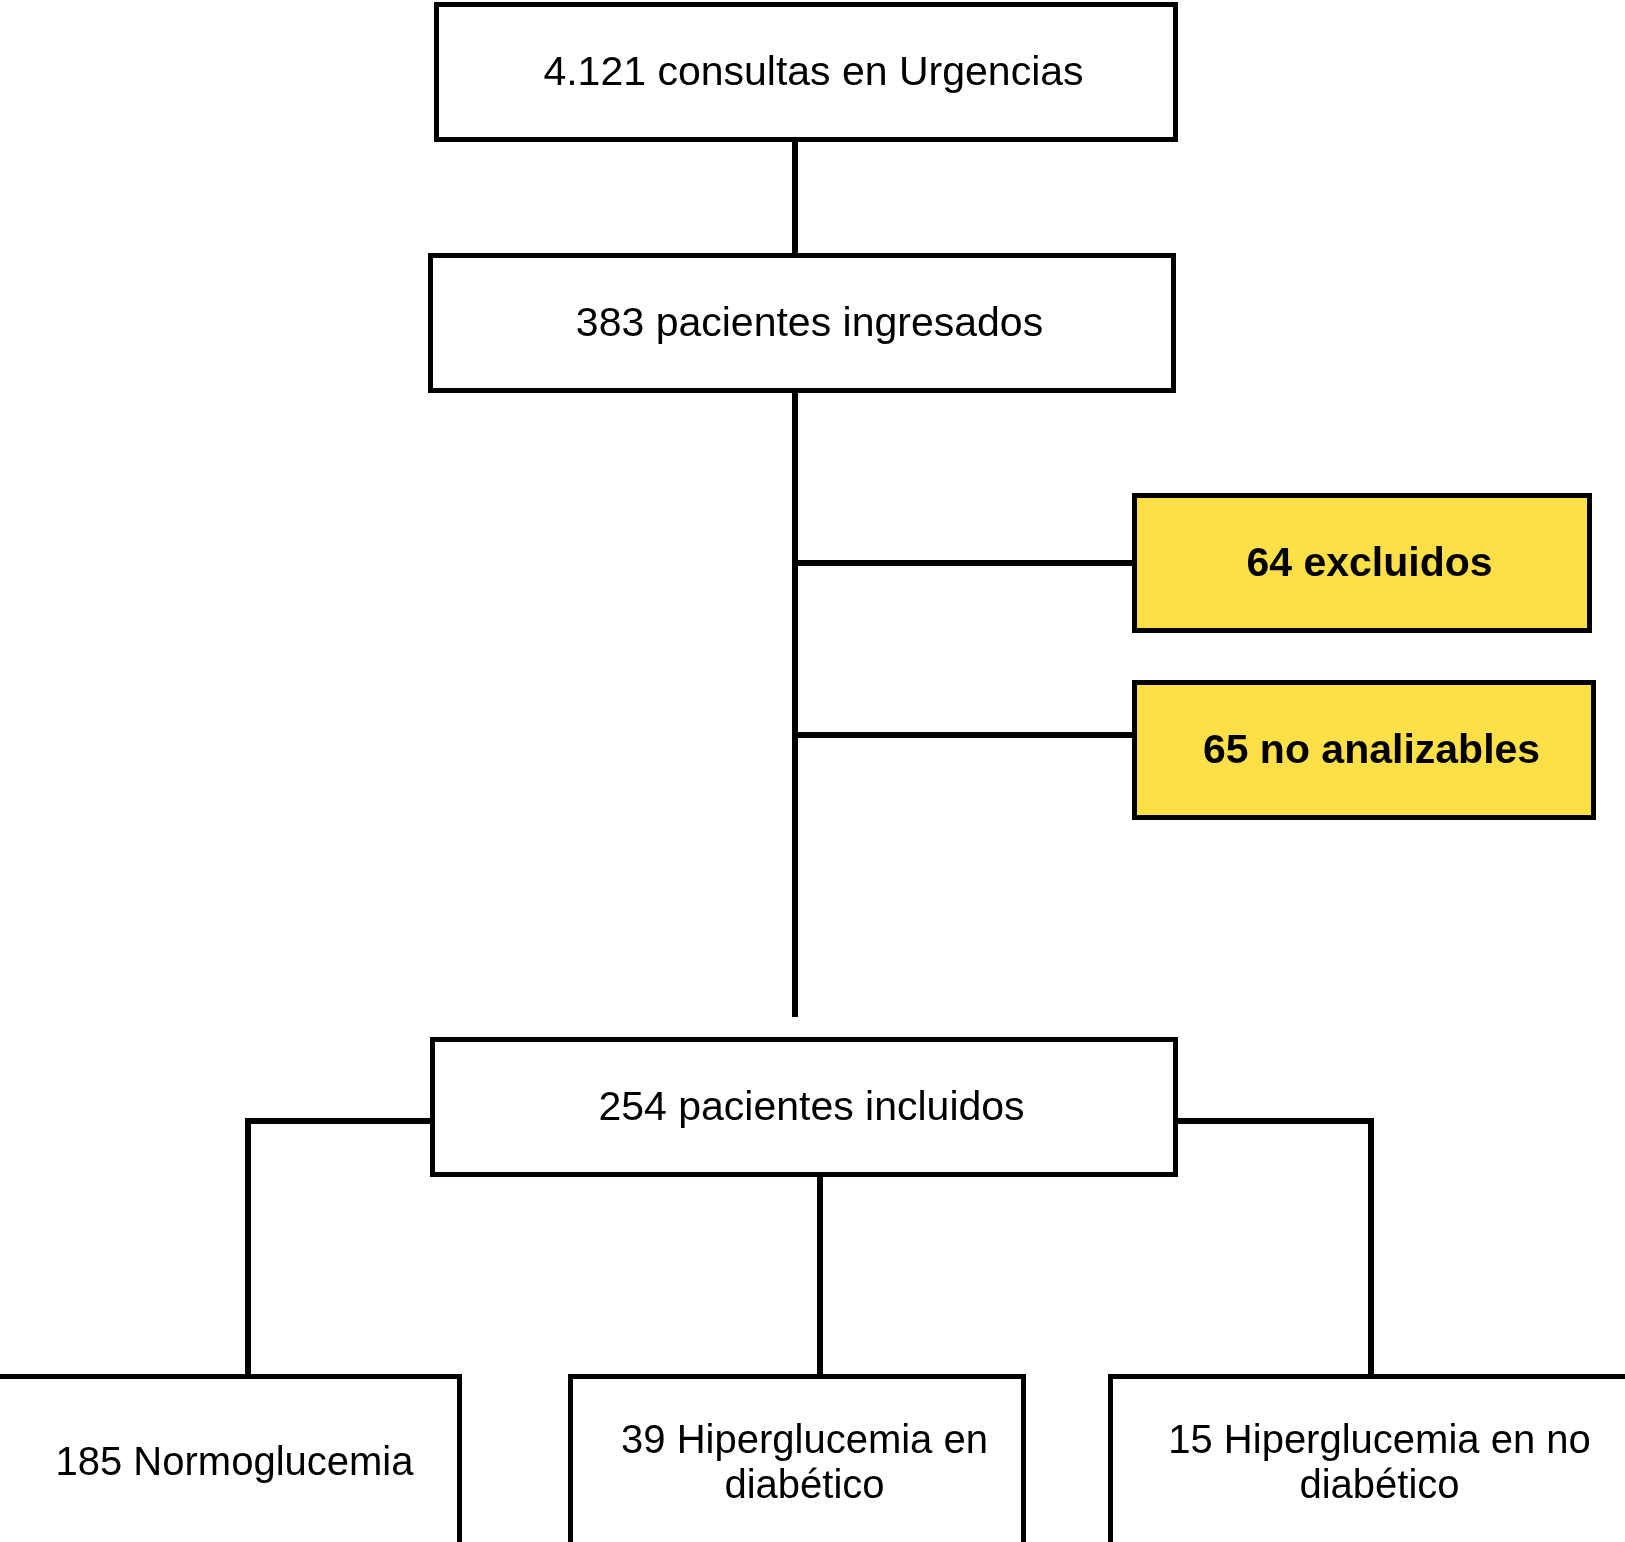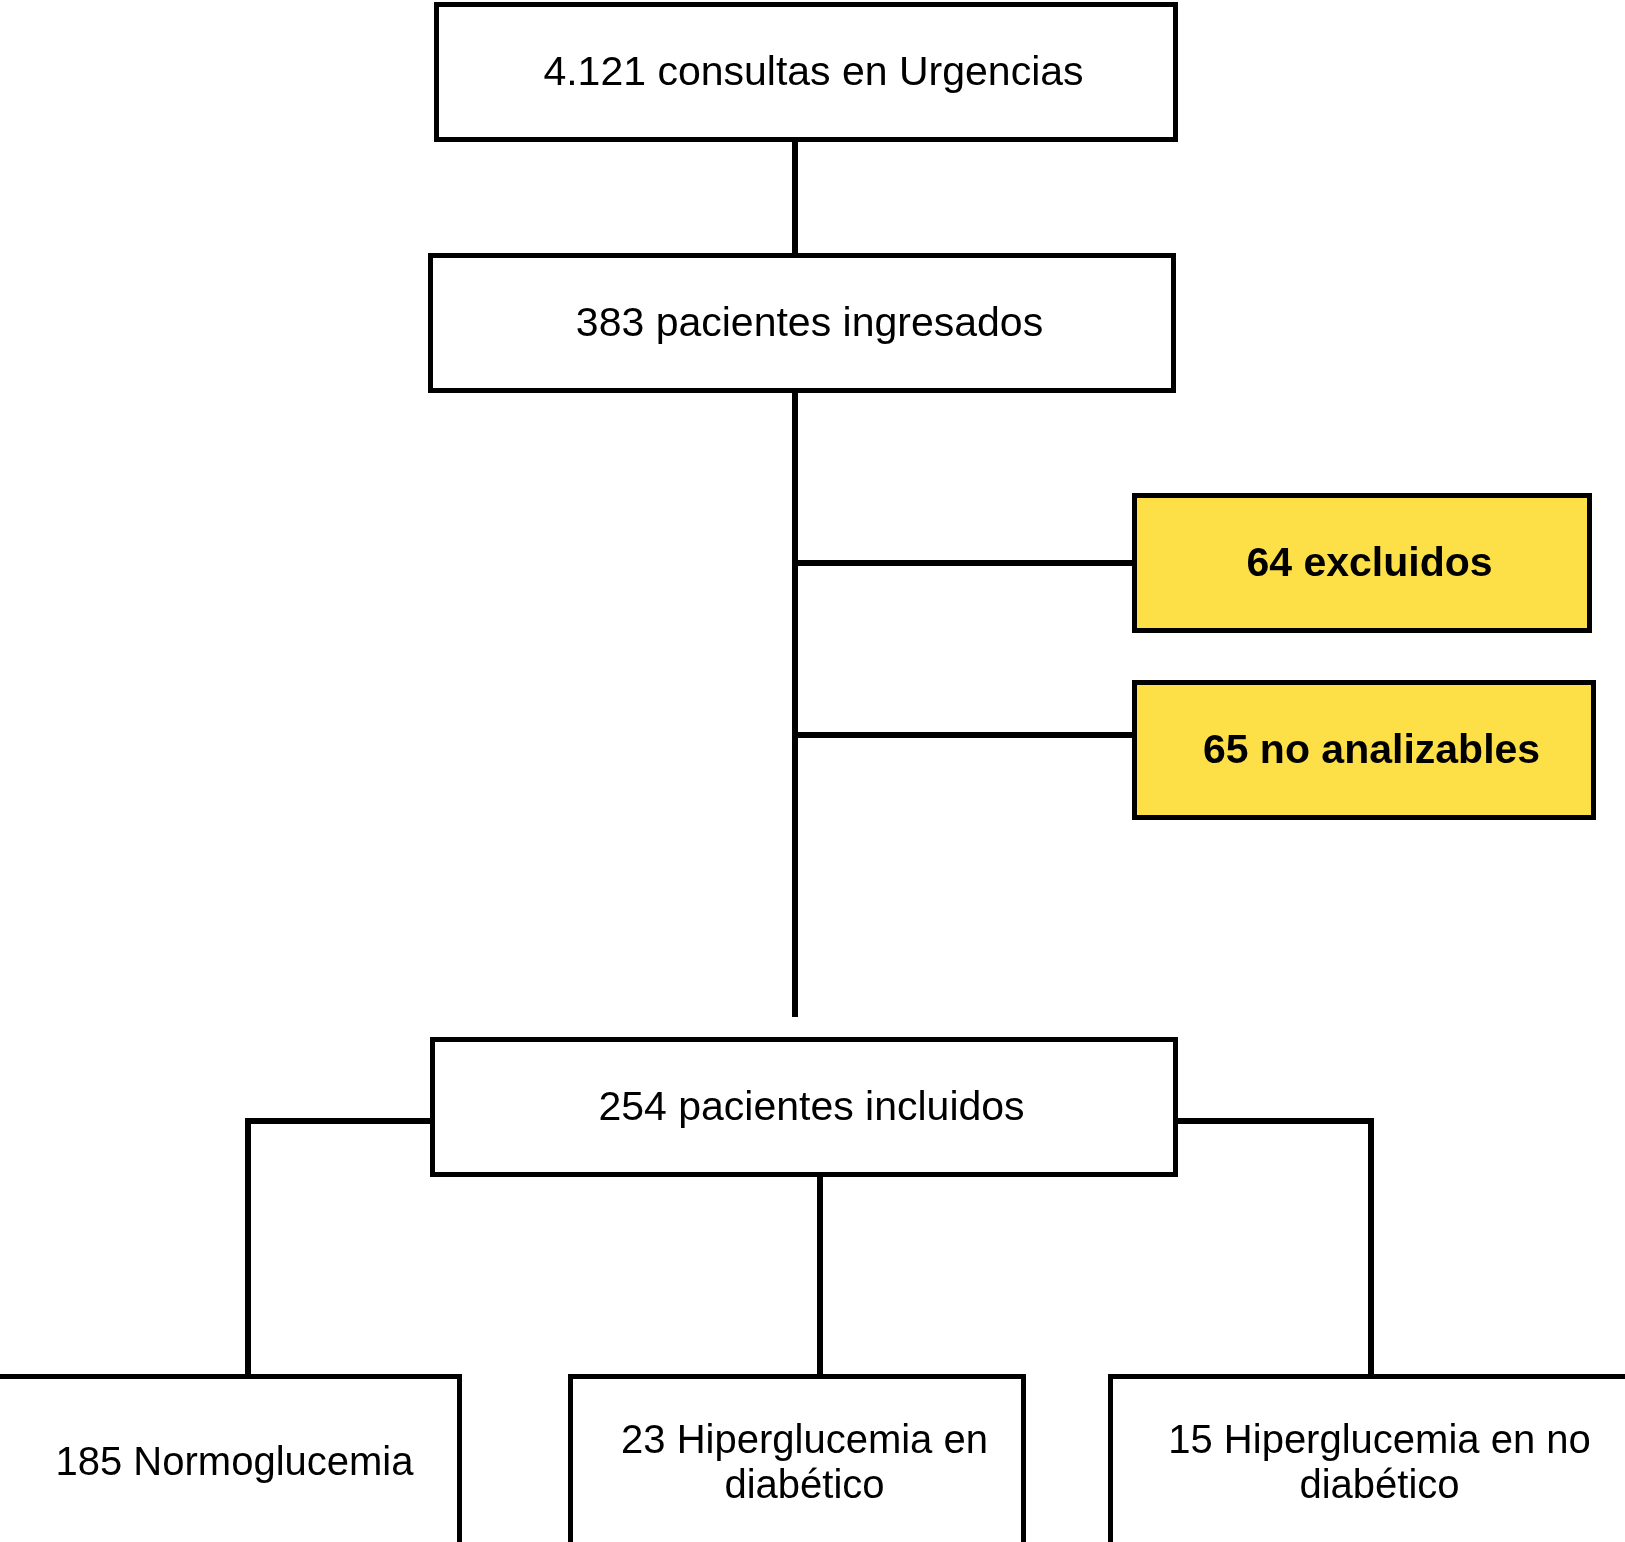--- a/index.html
+++ b/index.html
@@ -144,20 +144,20 @@
 
   <div class="node" id="node-incluidos">
     <span class="node-label">254 pacientes incluidos</span>
   </div>
 
   <div class="node" id="node-normoglucemia">
     <span class="node-label">185 Normoglucemia</span>
   </div>
 
   <div class="node" id="node-hiper-diabetico">
-    <span class="node-label">23 Hiperglucemia en diabético</span>
+    <span class="node-label">39 Hiperglucemia en diabético</span>
   </div>
 
   <div class="node" id="node-hiper-no-diabetico">
     <span class="node-label">15 Hiperglucemia en no diabético</span>
   </div>
 
 </div>
 
 </body></html>

